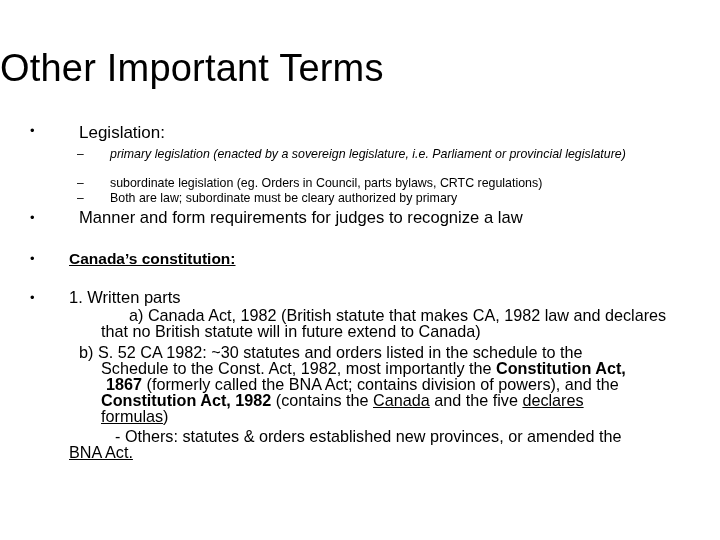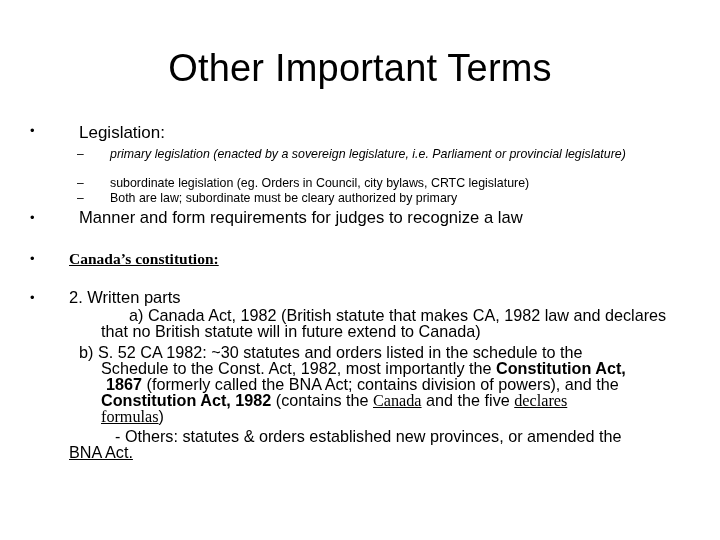--- a/index.html
+++ b/index.html
@@ -13,21 +13,20 @@
       position: relative;
       overflow: hidden;
       font-family: "Liberation Sans", "DejaVu Sans", sans-serif;
       color: #000000;
     }
     .title {
       position: absolute;
       left: 0;
       top: 44px;
       width: 720px;
-      text-align: center;
       font-size: 38px;
       line-height: 48px;
       letter-spacing: 0.2px;
     }
     .bullet {
       position: absolute;
       left: 30px;
       font-size: 13px;
     }
     .b-text {
@@ -51,49 +50,49 @@
       font-size: 12.4px;
       line-height: 12.5px;
     }
     .body-par {
       position: absolute;
       font-size: 16.2px;
       line-height: 16.5px;
       white-space: nowrap;
     }
     .bold { font-weight: bold; }
-    .ul { text-decoration: underline; font-family: Liberation Serif, serif; }
+    .ul { text-decoration: underline; }
   </style>
 </head>
 <body>
 
 <div>
 
   <div class="title">Other Important Terms</div>
 
   <span class="bullet" style="top:123px;">•</span>
   <span class="b-text l1" style="left:79px; top:123px;">Legislation:</span>
 
   <span class="dash" style="top:148px;">–</span>
   <div class="sub-text" style="top:148px;font-style:italic;">primary legislation (enacted by a sovereign legislature, i.e. Parliament or provincial legislature)</div>
 
   <span class="dash" style="top:177px;">–</span>
-  <div class="sub-text" style="top:177px; white-space:nowrap;">subordinate legislation (eg. Orders in Council, city bylaws, CRTC legislature)</div>
+  <div class="sub-text" style="top:177px; white-space:nowrap;">subordinate legislation (eg. Orders in Council, parts bylaws, CRTC regulations)</div>
 
   <span class="dash" style="top:192px;">–</span>
   <div class="sub-text" style="top:192px; white-space:nowrap;">Both are law; subordinate must be cleary authorized by primary</div>
 
   <span class="bullet" style="top:210px;">•</span>
   <span class="b-text l1" style="left:79px; top:208px; font-size:16.6px;">Manner and form requirements for judges to recognize a law</span>
 
   <span class="bullet" style="top:251px;">•</span>
   <span class="b-text bold ul" style="left:69px; top:249px; font-size:15.5px; line-height:20px;">Canada’s constitution:</span>
 
   <span class="bullet" style="top:290px;">•</span>
-  <span class="b-text" style="left:69px; top:287px; font-size:16.5px; line-height:20px;">2. Written parts</span>
+  <span class="b-text" style="left:69px; top:287px; font-size:16.5px; line-height:20px;">1. Written parts</span>
 
   <div>
     <div class="body-par" style="left:81px; top:307px;margin-left:48px;">a)  Canada Act, 1982 (British statute that makes CA, 1982 law and declares</div>
     <div class="body-par" style="left:101px; top:323px;">that no British statute will in future extend to Canada)</div>
 
     <div class="body-par" style="left:79px; top:344px;">b) S. 52 CA 1982: ~30 statutes and orders listed in the schedule to the</div>
 
     <div class="body-par" style="left:101px; top:360px;">
       <span>Schedule to the Const. Act, 1982, most importantly the </span><span class="bold">Constitution Act,</span>
     </div>

